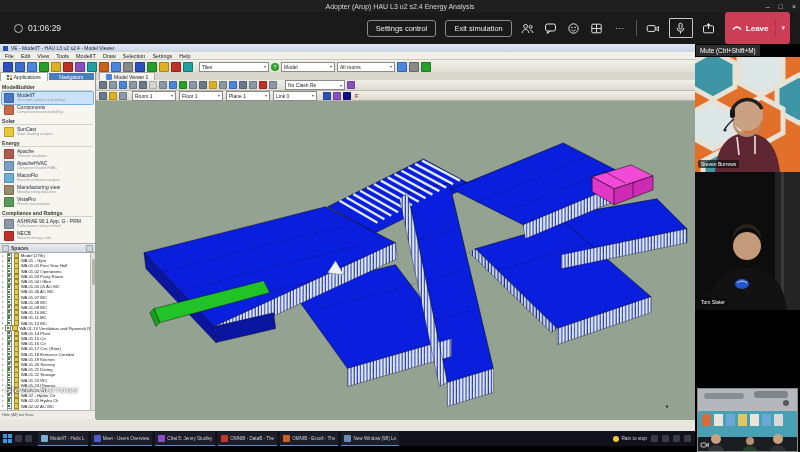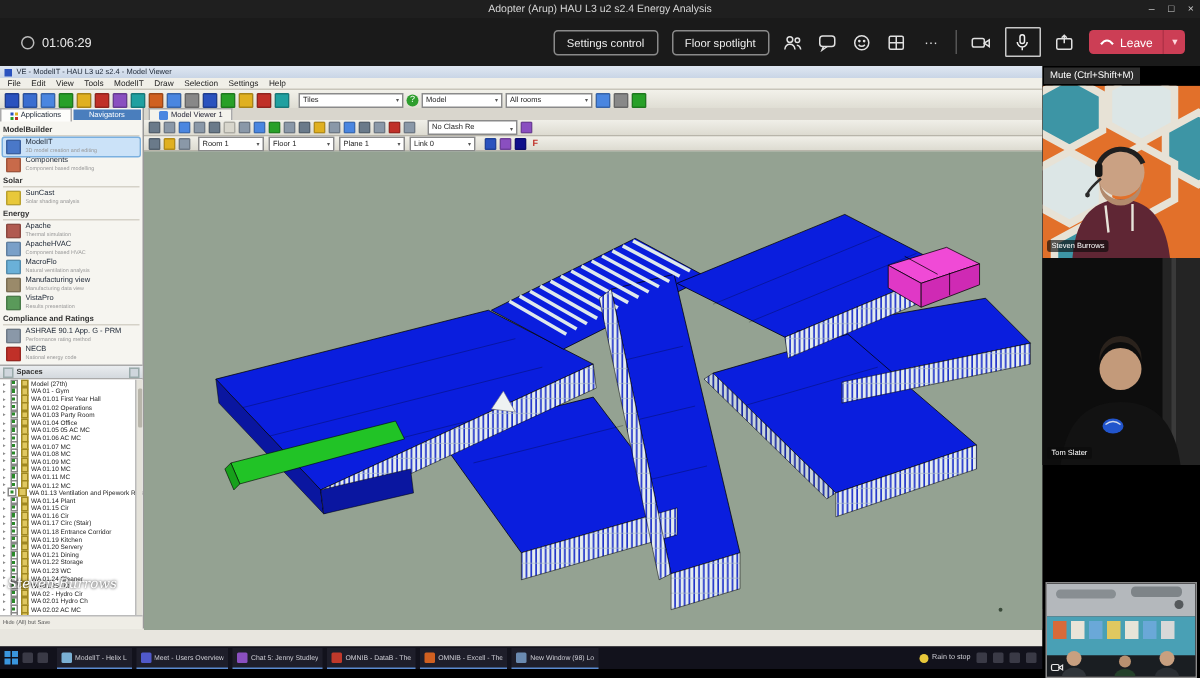--- a/index.html
+++ b/index.html
@@ -17,21 +17,21 @@
   .timerwrap{display:flex;align-items:center;gap:5px;margin-left:14px;}
   .rec-ico{width:7px;height:7px;border:1px solid #bbb;border-radius:50%;}
   .timer{font-size:8.5px;color:#e8e8e8;}
   .callbar-right{margin-left:auto;display:flex;align-items:center;gap:9px;padding-right:10px;}
   .obtn{border:1px solid #8a8a8a;border-radius:3px;color:#ececec;font-size:7.5px;
         padding:3px 8px;background:transparent;white-space:nowrap;}
   .cico{width:14px;height:14px;display:flex;align-items:center;justify-content:center;}
   .cico svg{display:block;}
   .micbox{border:1px solid #c8c8c8;padding:2px 4px;border-radius:1px;}
   .vsep{width:1px;height:16px;background:#555;}
-  .leavebtn{display:flex;align-items:center;background:#cc3e55;border-radius:3px;height:16px;overflow:hidden;}
+  .leavebtn{display:flex;align-items:center;background:#cc3e55;border-radius:3px;height:32px;overflow:hidden;font-weight:bold;}
   .leavebtn .lv-main{display:flex;align-items:center;gap:4px;padding:0 7px;color:#fff;font-size:8px;}
   .leavebtn .lv-div{width:1px;height:18px;background:#b23248;}
   .leavebtn .lv-chev{padding:0 5px;color:#ffd9de;font-size:7px;}
   
   .stage{position:absolute;left:0;top:44px;width:695px;height:408px;background:#000;}
   .ve{position:absolute;left:0;top:0;width:695px;height:387px;background:#e8e6df;overflow:hidden;}
   .ve-title{height:8px;background:linear-gradient(#dfe7f2,#c9d5e6);display:flex;align-items:center;gap:3px;padding-left:3px;}
   .ve-title .appico{width:5px;height:5px;background:#2a52be;}
   .ve-title span{font-size:5px;color:#1a2433;}
   .ve-menu{height:7px;background:#f0efe8;display:flex;align-items:center;gap:7px;padding-left:5px;border-bottom:1px solid #c8c5ba;}
@@ -132,21 +132,21 @@
     </div>
   </div>
 
   <div class="callbar">
     <div class="timerwrap">
       <span class="rec-ico"></span>
       <span class="timer">01:06:29</span>
     </div>
     <div class="callbar-right">
       <button class="obtn">Settings control</button>
-      <button class="obtn">Floor spotlight</button>
+      <button class="obtn">Exit simulation</button>
       <span class="cico">
         <svg width="13" height="13" viewBox="0 0 13 13" fill="none" stroke="#e0e0e0" stroke-width="1">
           <circle cx="4.6" cy="4.4" r="1.9"></circle>
             <circle cx="9.6" cy="4.9" r="1.5"></circle>
           <path d="M1.2 11c.3-2.4 1.8-3.5 3.4-3.5S7.7 8.6 8 11"></path>
             <path d="M9.2 8.1c1.5.1 2.4 1.2 2.6 2.9"></path>
         </svg>
       </span>
       <span class="cico">
         <svg width="13" height="13" viewBox="0 0 13 13" fill="none" stroke="#e0e0e0" stroke-width="1">

